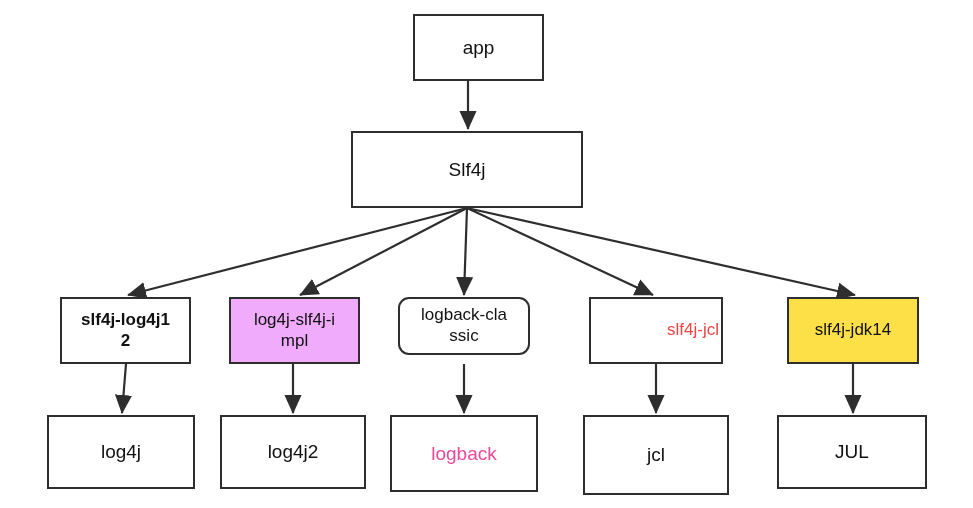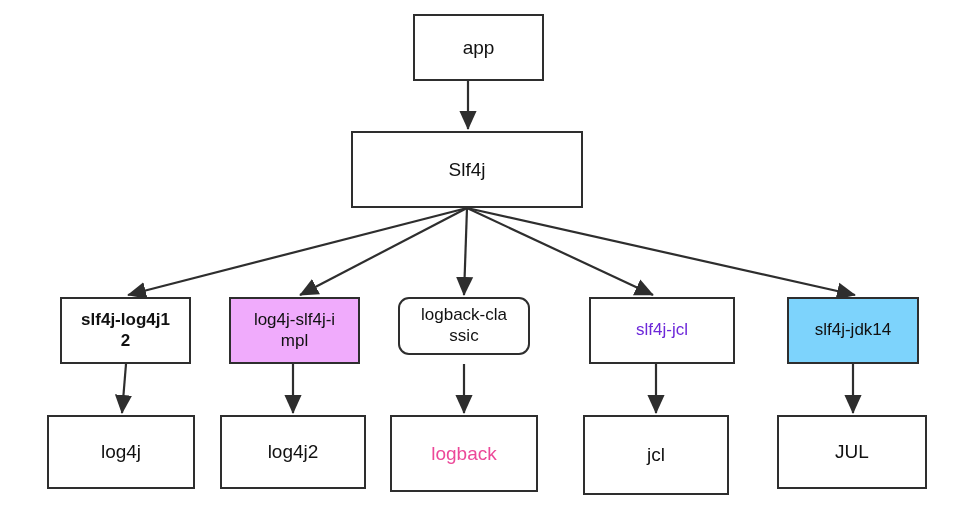--- a/index.html
+++ b/index.html
@@ -83,24 +83,24 @@
 2</span>
   </div>
   <div class="node" style="left: 229px; top: 297px; width: 131px; height: 67px; border-color: rgb(46, 46, 46); background: #f0abfc; color: rgb(17, 17, 17);">
     <span class="node-label size-md">log4j-slf4j-i
 mpl</span>
   </div>
   <div class="node" style="left: 398px; top: 297px; width: 132px; height: 58px; border-color: rgb(46, 46, 46); background: rgb(255, 255, 255); color: rgb(17, 17, 17); border-radius: 11px;">
     <span class="node-label size-md">logback-cla
 ssic</span>
   </div>
-  <div class="node" style="left: 589px; top: 297px; width: 146px; height: 67px; border-color: rgb(46, 46, 46); background: rgb(255, 255, 255); color: #6d28d9;">
+  <div class="node" style="left: 589px; top: 297px; width: 134px; height: 67px; border-color: rgb(46, 46, 46); background: rgb(255, 255, 255); color: #ef4444; justify-content: flex-end;">
     <span class="node-label size-md">slf4j-jcl</span>
   </div>
-  <div class="node" style="left: 787px; top: 297px; width: 132px; height: 67px; border-color: rgb(46, 46, 46); background: #7dd3fc; color: rgb(17, 17, 17);">
+  <div class="node" style="left: 787px; top: 297px; width: 132px; height: 67px; border-color: rgb(46, 46, 46); background: #fde047; color: rgb(17, 17, 17);">
     <span class="node-label size-md">slf4j-jdk14</span>
   </div>
   <div class="node" style="left: 47px; top: 415px; width: 148px; height: 74px; border-color: rgb(46, 46, 46); background: rgb(255, 255, 255); color: rgb(17, 17, 17);">
     <span class="node-label size-lg">log4j</span>
   </div>
   <div class="node" style="left: 220px; top: 415px; width: 146px; height: 74px; border-color: rgb(46, 46, 46); background: rgb(255, 255, 255); color: rgb(17, 17, 17);">
     <span class="node-label size-lg">log4j2</span>
   </div>
   <div class="node" style="left: 390px; top: 415px; width: 148px; height: 77px; border-color: rgb(46, 46, 46); background: rgb(255, 255, 255); color: #ec4899;">
     <span class="node-label size-lg">logback</span>

